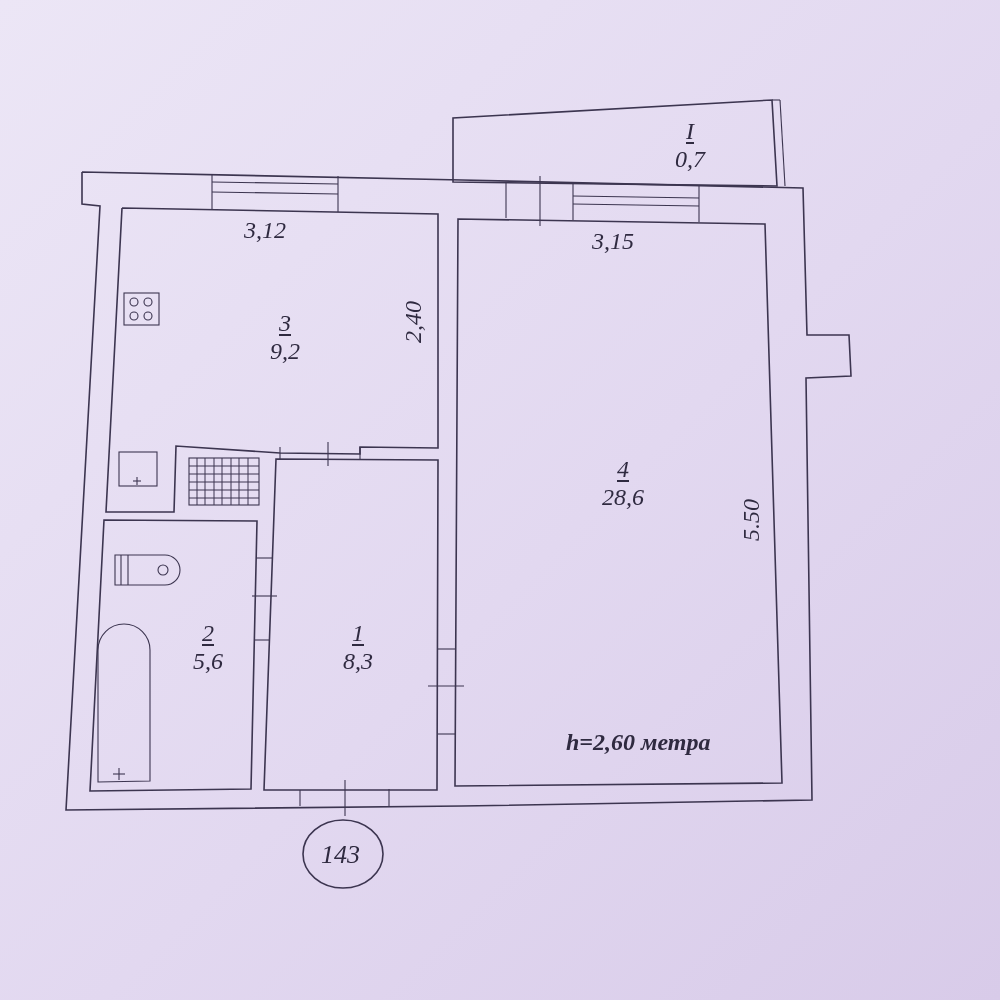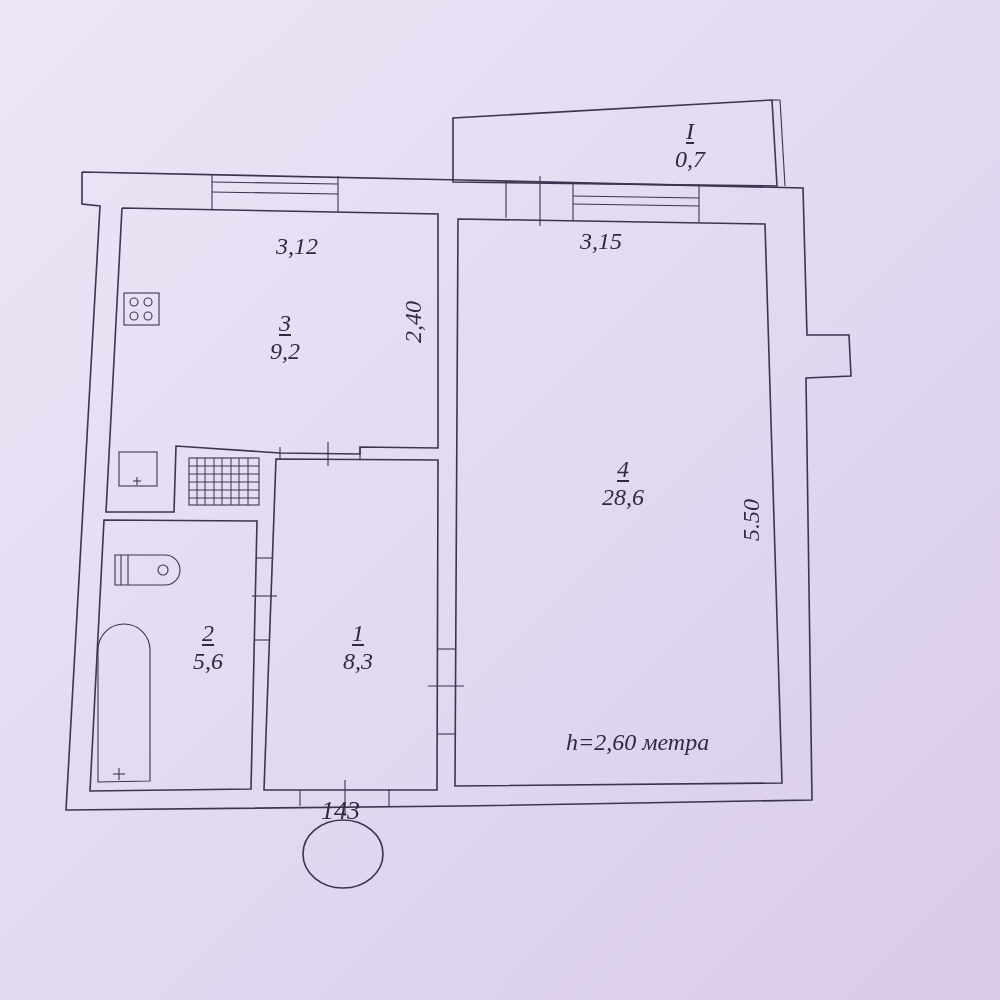--- a/index.html
+++ b/index.html
@@ -97,23 +97,23 @@
     <line class="thin" x1="300" y1="790" x2="300" y2="806"></line>
     <line class="thin" x1="389" y1="789" x2="389" y2="806"></line>
     <line class="thin" x1="345" y1="780" x2="345" y2="816"></line>
   </g>
 
   <polygon class="ln" points="458,219 765,224 782,783 455,786"></polygon>
 
   <ellipse class="ln" cx="343" cy="854" rx="40" ry="34"></ellipse>
 </svg>
 
-<div class="lbl" style="left:244px;top:234px;margin-left:32px;">3,12</div>
+<div class="lbl" style="left:244px;top:218px;">3,12</div>
 <div class="lbl vert" style="left:392px;top:310px;">2,40</div>
-<div class="lbl" style="left:580px;top:229px;">3,15</div>
+<div class="lbl" style="left:592px;top:229px;">3,15</div>
 <div class="lbl vert" style="left:730px;top:508px;">5.50</div>
 
 <div class="room" style="left:655px;top:118px;width:70px;">
   <div class="num">I</div>
   <div>0,7</div>
 </div>
 <div class="room" style="left:240px;top:310px;width:90px;">
   <div class="num">3</div>
   <div>9,2</div>
 </div>
@@ -123,14 +123,14 @@
 </div>
 <div class="room" style="left:168px;top:620px;width:80px;">
   <div class="num">2</div>
   <div>5,6</div>
 </div>
 <div class="room" style="left:318px;top:620px;width:80px;">
   <div class="num">1</div>
   <div>8,3</div>
 </div>
 
-<div class="lbl" style="left:566px;top:730px;">h=2,60 метра</div>
-<div class="lbl" style="left:321px;top:798px;font-size:26px;">143</div>
+<div class="lbl" style="left:566px;top:730px;font-weight:bold;">h=2,60 метра</div>
+<div class="lbl" style="left:321px;top:842px;font-size:26px;">143</div>
 
 </body></html>

